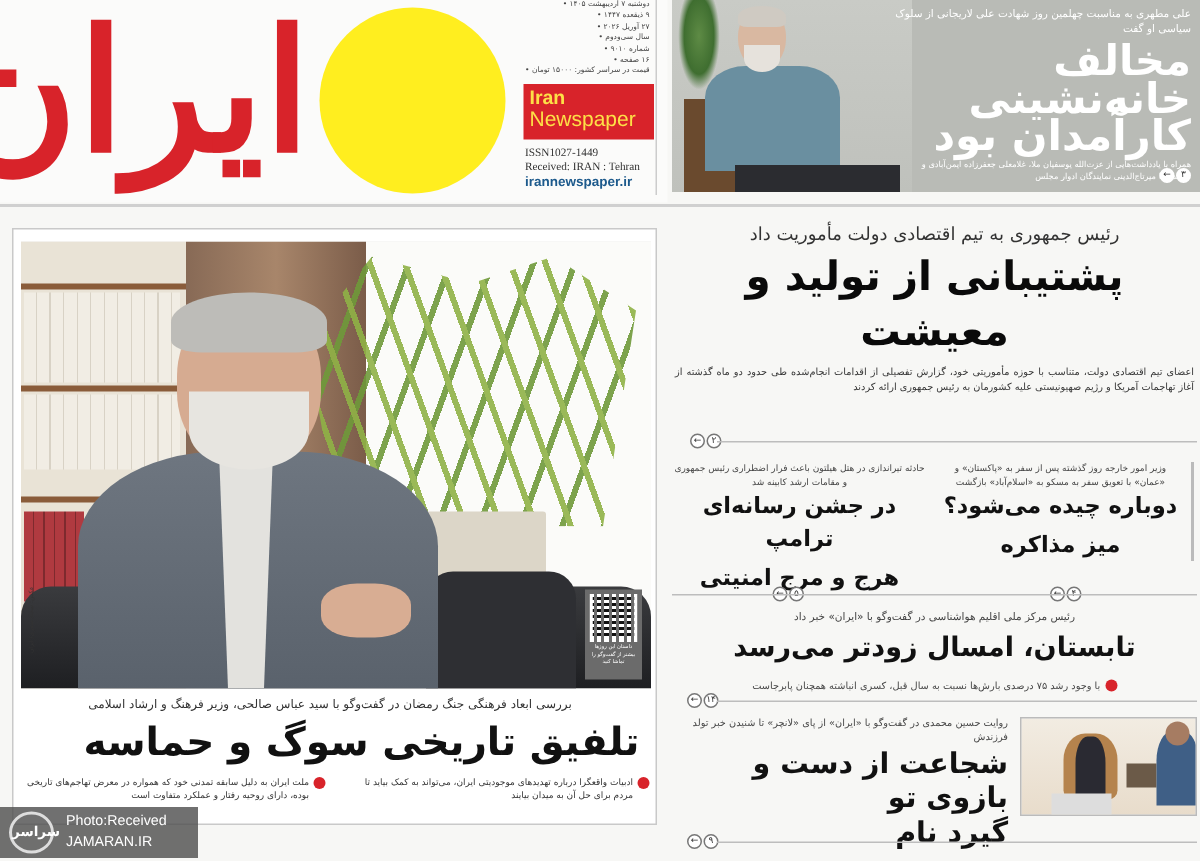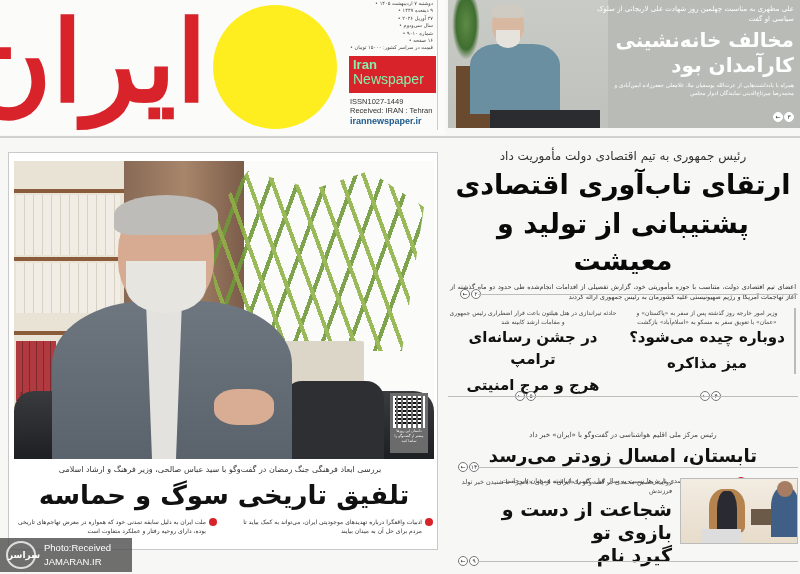--- a/index.html
+++ b/index.html
@@ -8,40 +8,40 @@
   .page { position: absolute; left: 0; top: 0; width: 800px; height: 574px; background: #f7f7f5; }
 
   
   .masthead { position: absolute; left: 0; top: 0; width: 445px; height: 135px; background: #fbfbfa; padding-left: 44px; }
   .logo { position: absolute; left: 2px; top: -8px; width: 205px; height: 140px;
           font-family: "DejaVu Serif", serif; font-weight: bold; font-size: 112px; color: #d8232a;
           line-height: 140px; text-align: center; letter-spacing: -4px; direction: rtl; }
   .sun { position: absolute; left: 213px; top: 5px; width: 124px; height: 124px; border-radius: 50%; background: #ffee1f; }
   .infobox { position: absolute; left: 346px; top: 0px; width: 92px; height: 130px; border-right: 1px solid #ccc; }
   .info-lines { position: absolute; right: 4px; top: 0; width: 90px; direction: rtl; text-align: right; font-size: 5px; color: #444; line-height: 7.4px; }
-  .brand { position: absolute; left: 3px; top: 56px; width: 87px; height: 37px; background: #d8232a; color: #86efac; padding: 2px 4px; }
+  .brand { position: absolute; left: 3px; top: 56px; width: 87px; height: 37px; background: #d8232a; color: #fde047; padding: 2px 4px; }
   .brand .b1 { font-family: "Liberation Sans", sans-serif; font-weight: bold; font-size: 13px; line-height: 13px; }
   .brand .b2 { font-family: "Liberation Sans", sans-serif; font-size: 14px; line-height: 17px; }
-  .issn { position: absolute; left: 4px; top: 97px; font-family: Liberation Sans, sans-serif; font-size: 7.5px; color: #333; line-height: 9px; }
+  .issn { position: absolute; left: 4px; top: 97px; font-family: Liberation Serif, serif; font-size: 7.5px; color: #333; line-height: 9px; }
   .site { position: absolute; left: 4px; top: 116px; font-family: "Liberation Sans", sans-serif; font-weight: bold; font-size: 9px; color: #1d5a8c; }
 
   
   .topfeat { position: absolute; left: 448px; top: 0; width: 352px; height: 128px; background: #b9bbb6; overflow: hidden; }
   .topfeat .photo { position: absolute; left: 0; top: 0; width: 160px; height: 128px;
         background: linear-gradient(180deg,#c9cbc6 0%,#bfc1bc 100%); }
   .plant { position: absolute; left: 4px; top: 0; width: 28px; height: 60px; background: radial-gradient(ellipse at 50% 40%, #5e8b45 0%, #3f6e30 50%, transparent 70%); }
   .man-head { position: absolute; left: 44px; top: 6px; width: 32px; height: 40px; border-radius: 45% 45% 50% 50%; background: #d9b8a1; }
   .man-hair { position: absolute; left: 44px; top: 4px; width: 32px; height: 14px; border-radius: 50% 50% 20% 20%; background: #cfcac2; }
   .man-beard { position: absolute; left: 48px; top: 30px; width: 24px; height: 18px; border-radius: 0 0 50% 50%; background: #e6e2dc; }
   .man-body { position: absolute; left: 22px; top: 44px; width: 90px; height: 70px; border-radius: 30% 30% 0 0; background: #6a8fa0; }
   .chair { position: absolute; left: 8px; top: 66px; width: 40px; height: 62px; background: #6a4a2e; }
   .legs { position: absolute; left: 42px; top: 110px; width: 110px; height: 18px; background: #2b2c30; }
   .topfeat .txt { position: absolute; right: 6px; top: 4px; width: 200px; direction: rtl; text-align: right; color: #fff; }
   .topfeat .kicker { font-size: 7px; line-height: 10px; }
-  .topfeat .head { font-weight: bold; font-size: 20px; line-height: 25px; margin-top: 4px; }
+  .topfeat .head { font-weight: bold; font-size: 28px; line-height: 25px; margin-top: 4px; }
   .topfeat .lede { font-size: 5.5px; line-height: 8px; margin-top: 3px; }
   .pageref { display: inline-flex; gap: 1px; direction: ltr; }
   .pageref span { display: inline-block; width: 10px; height: 10px; border-radius: 50%; border: 1px solid #777; font-size: 6px; line-height: 8px; text-align: center; color: #333; background: #fff; }
   .topfeat .pageref { position: absolute; right: 6px; bottom: 6px; }
   .topfeat .pageref span { border-color: #fff; }
 
   .rule { position: absolute; height: 1px; background: #bdbdbd; }
 
   
   .leftstory { position: absolute; left: 8px; top: 152px; width: 430px; height: 398px; border: 1px solid #c9c9c9; background: #fff; }
@@ -69,21 +69,21 @@
   .credit { position: absolute; left: 4px; top: 230px; font-size: 4px; color: #333; writing-mode: vertical-rl; transform: rotate(180deg); }
   .qr { position: absolute; left: 376px; top: 232px; width: 38px; height: 60px; background: #6b6b6b; padding: 3px; }
   .qr .code { width: 32px; height: 32px; background:
       repeating-linear-gradient(0deg,#fff 0 2px,#111 2px 4px),
       #fff; background-blend-mode: multiply;
       -webkit-mask: repeating-linear-gradient(90deg,#000 0 3px,transparent 3px 5px);
       border: 2px solid #fff; }
   .qr .cap { font-size: 3.5px; color: #fff; text-align: center; line-height: 5px; margin-top: 1px; direction: rtl; }
 
   .leftstory .kicker { position: absolute; right: 12px; top: 312px; width: 410px; direction: rtl; text-align: center; font-size: 8px; color: #333; }
-  .leftstory .headline { position: absolute; left: 5px; top: 322px; width: 420px; direction: rtl; text-align: center; font-weight: bold; font-size: 26px; line-height: 40px; color: #111; }
+  .leftstory .headline { position: absolute; left: 22px; top: 322px; width: 420px; direction: rtl; text-align: center; font-weight: bold; font-size: 26px; line-height: 40px; color: #111; }
   .leftstory .bullets { position: absolute; left: 6px; top: 364px; width: 418px; display: flex; direction: rtl; gap: 14px; }
   .bullet { flex: 1; font-size: 6px; line-height: 9px; color: #333; direction: rtl; text-align: right; position: relative; padding-right: 11px; }
   .dot { position: absolute; right: 0; top: 1px; width: 8px; height: 8px; border-radius: 50%; background: #d8232a; }
 
   .watermark { position: absolute; left: 0; top: 538px; width: 132px; height: 34px; background: rgba(80,80,80,.82); }
   .wm-logo { position: absolute; left: 6px; top: 3px; width: 30px; height: 28px; border-radius: 50%; border: 2px solid #ddd; color: #fff; font-size: 9px; text-align: center; line-height: 24px; font-weight: bold; }
   .wm-t1 { position: absolute; left: 44px; top: 4px; font-family: "Liberation Sans", sans-serif; font-size: 9.5px; color: #fff; }
   .wm-t2 { position: absolute; left: 44px; top: 18px; font-family: "Liberation Sans", sans-serif; font-size: 9.5px; color: #fff; }
 
   
@@ -201,21 +201,20 @@
       </div>
       <div class="bullet">
         <span class="dot"></span>
         <span>ملت ایران به دلیل سابقه تمدنی خود که همواره در معرض تهاجم‌های تاریخی بوده، دارای روحیه رفتار و عملکرد متفاوت است</span>
       </div>
     </div>
   </div>
 
   <div class="main">
     <div class="kicker">رئیس جمهوری به تیم اقتصادی دولت مأموریت داد</div>
-    <div class="headline">ارتقای تاب‌آوری اقتصادی</div>
     <div class="headline">پشتیبانی از تولید و معیشت</div>
     <div class="lede">اعضای تیم اقتصادی دولت، متناسب با حوزه مأموریتی خود، گزارش تفصیلی از اقدامات انجام‌شده طی حدود دو ماه گذشته از آغاز تهاجمات آمریکا و رژیم صهیونیستی علیه کشورمان به رئیس جمهوری ارائه کردند</div>
   </div>
   <div class="pageref" style="position:absolute;left:460px;top:289px;">
     <span>←</span>
     <span>۲</span>
   </div>
   <div class="rule" style="left:478px;top:294px;width:320px;"></div>
 
   <div class="box" style="left:626px;top:308px;width:170px;border-right:2px solid #bbb;padding-right:6px;">
@@ -232,21 +231,21 @@
     <div class="kicker">حادثه تیراندازی در هتل هیلتون باعث فرار اضطراری رئیس جمهوری و مقامات ارشد کابینه شد</div>
     <div class="headline" style="margin-top:0">در جشن رسانه‌ای ترامپ</div>
     <div class="headline">هرج و مرج امنیتی</div>
   </div>
   <div class="pageref" style="position:absolute;left:515px;top:391px;">
     <span>←</span>
     <span>۵</span>
   </div>
   <div class="rule" style="left:448px;top:396px;width:350px;"></div>
 
-  <div class="box summer" style="left:448px;top:406px;width:350px;margin-top:24px;">
+  <div class="box summer" style="left:448px;top:406px;width:350px;">
     <div class="kicker">رئیس مرکز ملی اقلیم هواشناسی در گفت‌وگو با «ایران» خبر داد</div>
     <div class="headline">تابستان، امسال زودتر می‌رسد</div>
     <div class="sub">
       <span class="dot"></span>
       <span>با وجود رشد ۷۵ درصدی بارش‌ها نسبت به سال قبل، کسری انباشته همچنان پابرجاست</span>
     </div>
   </div>
   <div class="pageref" style="position:absolute;left:458px;top:462px;">
     <span>←</span>
     <span>۱۴</span>

